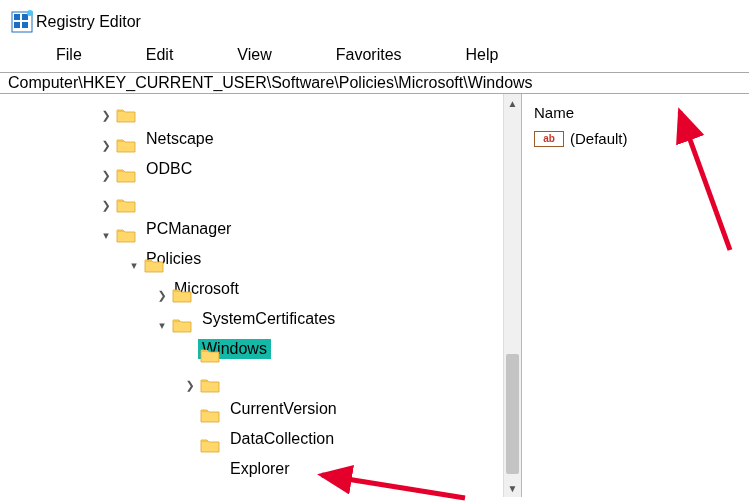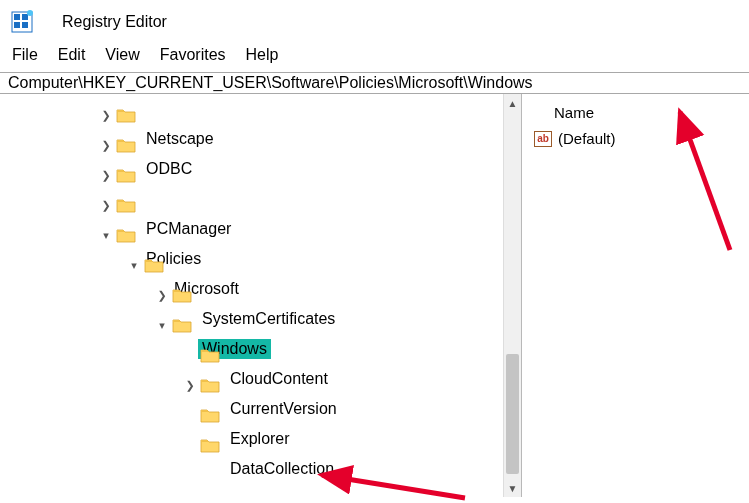--- a/index.html
+++ b/index.html
@@ -12,37 +12,38 @@
     width: 749px;
     height: 503px;
     overflow: hidden;
     position: relative;
   }
   .titlebar {
     display: flex;
     align-items: center;
     height: 44px;
     padding: 0 10px;
-    gap: 28px;
+    gap: 2px;
   }
   .titlebar .app-icon {
     width: 24px; height: 24px;
     display: inline-block;
   }
   .titlebar .title {
     font-size: 16px;
   }
   .menubar {
     display: flex;
     gap: 4px;
     padding: 0 4px 6px 4px;
     font-size: 16px;
   }
   .menubar .menu-item {
     padding: 2px 8px;
+    margin-left: 44px;
   }
   .addressbar {
     border-top: 1px solid #a8a8a8;
     border-bottom: 1px solid #a8a8a8;
     background: #fff;
     padding: 4px 8px;
     font-size: 16px;
     height: 22px;
     display: flex;
     align-items: center;
@@ -84,30 +85,29 @@
     background: #b8b8b8;
   }
   .list-pane {
     flex: 1;
     padding: 6px 10px;
   }
   .list-header {
     font-size: 15px;
     padding: 4px 2px 6px 2px;
     border-bottom: 1px solid transparent;
-    margin-left: 20px;
   }
   .list-row {
     display: flex;
     align-items: center;
     gap: 6px;
     padding: 2px 2px;
   }
   .ab-icon {
-    width: 18px; height: 16px;
+    width: 30px; height: 16px;
     border: 1px solid #9a5a2a;
     background: #fff;
     display: inline-flex;
     align-items: center; justify-content: center;
     font-size: 10px;
     color: #c0392b;
     font-weight: bold;
     line-height: 1;
   }
   
@@ -249,48 +249,47 @@
             </svg></span>
           <span class="node-label selected">Windows</span>
         </div>
         <div class="tree-row">
           <span class="spacer" style="width:182px"></span>
           <span class="expander blank">•</span>
           <span class="folder-icon"><svg viewBox="0 0 20 16" width="20" height="16">
               <path d="M1 3 L7 3 L9 5 L19 5 L19 15 L1 15 Z" fill="#ffd76a" stroke="#d9a431" stroke-width="0.8"></path>
               <path d="M1 3 L7 3 L9 5 L1 5 Z" fill="#f2c24b"></path>
             </svg></span>
-          <span class="node-label">CloudContent</span>
         </div>
         <div class="tree-row">
           <span class="spacer" style="width:182px"></span>
           <span class="expander">❯</span>
           <span class="folder-icon"><svg viewBox="0 0 20 16" width="20" height="16">
               <path d="M1 3 L7 3 L9 5 L19 5 L19 15 L1 15 Z" fill="#ffd76a" stroke="#d9a431" stroke-width="0.8"></path>
               <path d="M1 3 L7 3 L9 5 L1 5 Z" fill="#f2c24b"></path>
             </svg></span>
           <span class="node-label">CurrentVersion</span>
         </div>
         <div class="tree-row">
           <span class="spacer" style="width:182px"></span>
           <span class="expander blank">•</span>
           <span class="folder-icon"><svg viewBox="0 0 20 16" width="20" height="16">
               <path d="M1 3 L7 3 L9 5 L19 5 L19 15 L1 15 Z" fill="#ffd76a" stroke="#d9a431" stroke-width="0.8"></path>
               <path d="M1 3 L7 3 L9 5 L1 5 Z" fill="#f2c24b"></path>
             </svg></span>
-          <span class="node-label">Explorer</span>
+          <span class="node-label">DataCollection</span>
         </div>
         <div class="tree-row">
           <span class="spacer" style="width:182px"></span>
           <span class="expander blank">•</span>
           <span class="folder-icon"><svg viewBox="0 0 20 16" width="20" height="16">
               <path d="M1 3 L7 3 L9 5 L19 5 L19 15 L1 15 Z" fill="#ffd76a" stroke="#d9a431" stroke-width="0.8"></path>
               <path d="M1 3 L7 3 L9 5 L1 5 Z" fill="#f2c24b"></path>
             </svg></span>
-          <span class="node-label">DataCollection</span>
+          <span class="node-label">Explorer</span>
         </div>
       </div>
     <div class="tree-scroll">
       <div class="arrow-up">▲</div>
       <div class="thumb"></div>
       <div class="arrow-down">▼</div>
     </div>
   </div>
   <div class="divider"></div>
   <div class="list-pane">

